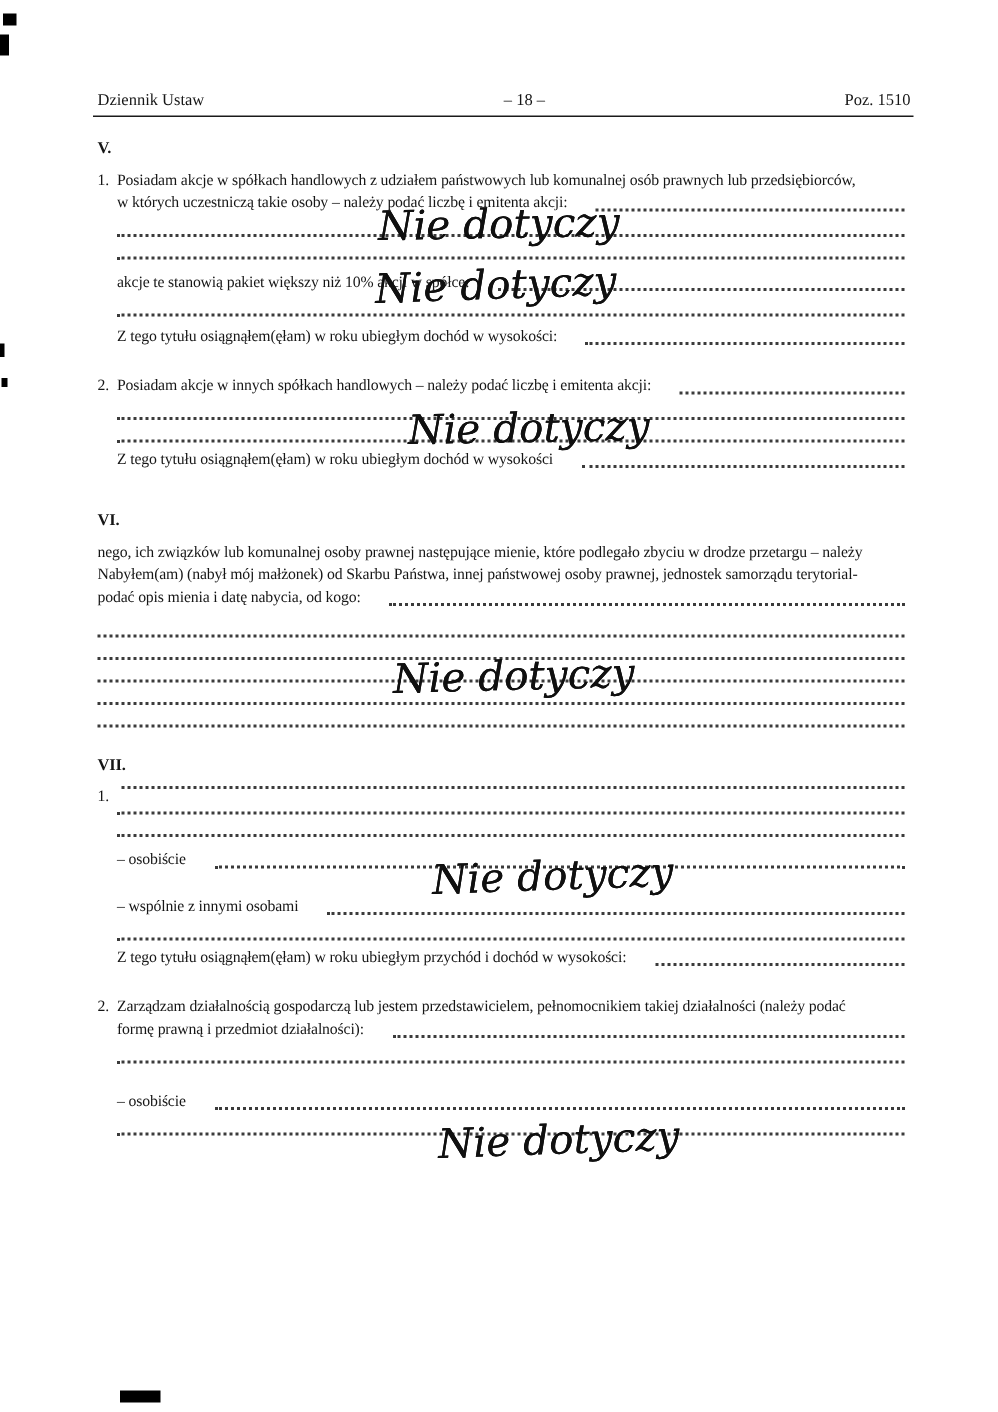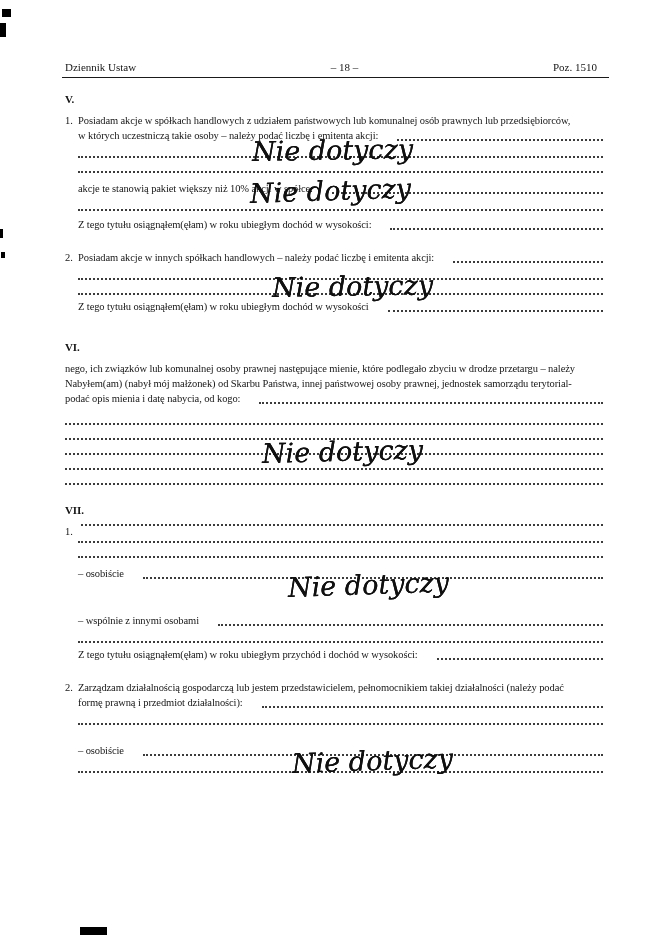--- a/index.html
+++ b/index.html
@@ -1,21 +1,21 @@
 <!DOCTYPE html>
 <html><head>
 <meta charset="utf-8">
 <style>
   * { box-sizing: border-box; }
   html,body { margin:0; padding:0; background:#ffffff; }
   .page {
     position:relative; width:665px; height:941px; background:#fff;
     font-family:"Liberation Serif", serif; color:#161616; overflow:hidden;
   }
-  .header { position:absolute; top:61px; left:65px; right:68px;
+  .header { position:absolute; top:61px; left:65px; right:58px;
     display:flex; justify-content:space-between; font-size:11px; }
   .header-rule { position:absolute; top:77px; left:62px; right:56px;
     border-top:1.6px solid #1a1a1a; }
   .content { position:absolute; top:92px; left:65px; right:62px;
     font-size:10.5px; letter-spacing:-0.1px; line-height:15px; }
   .sec-label { font-weight:bold; font-size:11px; margin-bottom:6px; }
   .line { white-space:nowrap; overflow:hidden; }
   .row { display:flex; align-items:flex-end;gap:16px; }
   .row .txt { white-space:nowrap; }
   .dots { flex:1 1 auto; border-bottom:2px dotted #3b3b3b; margin:0 0 2px 3px; min-width:12px; }
@@ -113,21 +113,21 @@
       <span class="num">1.</span>
       <div class="row">
         <span class="dots"></span>
       </div>
       <div class="dotline"></div>
       <div class="dotline"></div>
       <div class="row" style="margin-top:8px">
         <span class="txt">– osobiście</span>
         <span class="dots"></span>
       </div>
-      <div class="row" style="margin-top:32px">
+      <div class="row" style="margin-top:16px">
         <span class="txt">– wspólnie z innymi osobami</span>
         <span class="dots"></span>
       </div>
       <div class="dotline"></div>
       <div class="row" style="margin-top:4px">
         <span class="txt">Z tego tytułu osiągnąłem(ęłam) w roku ubiegłym przychód i dochód w wysokości:</span>
         <span class="dots"></span>
       </div>
     </div>
 

